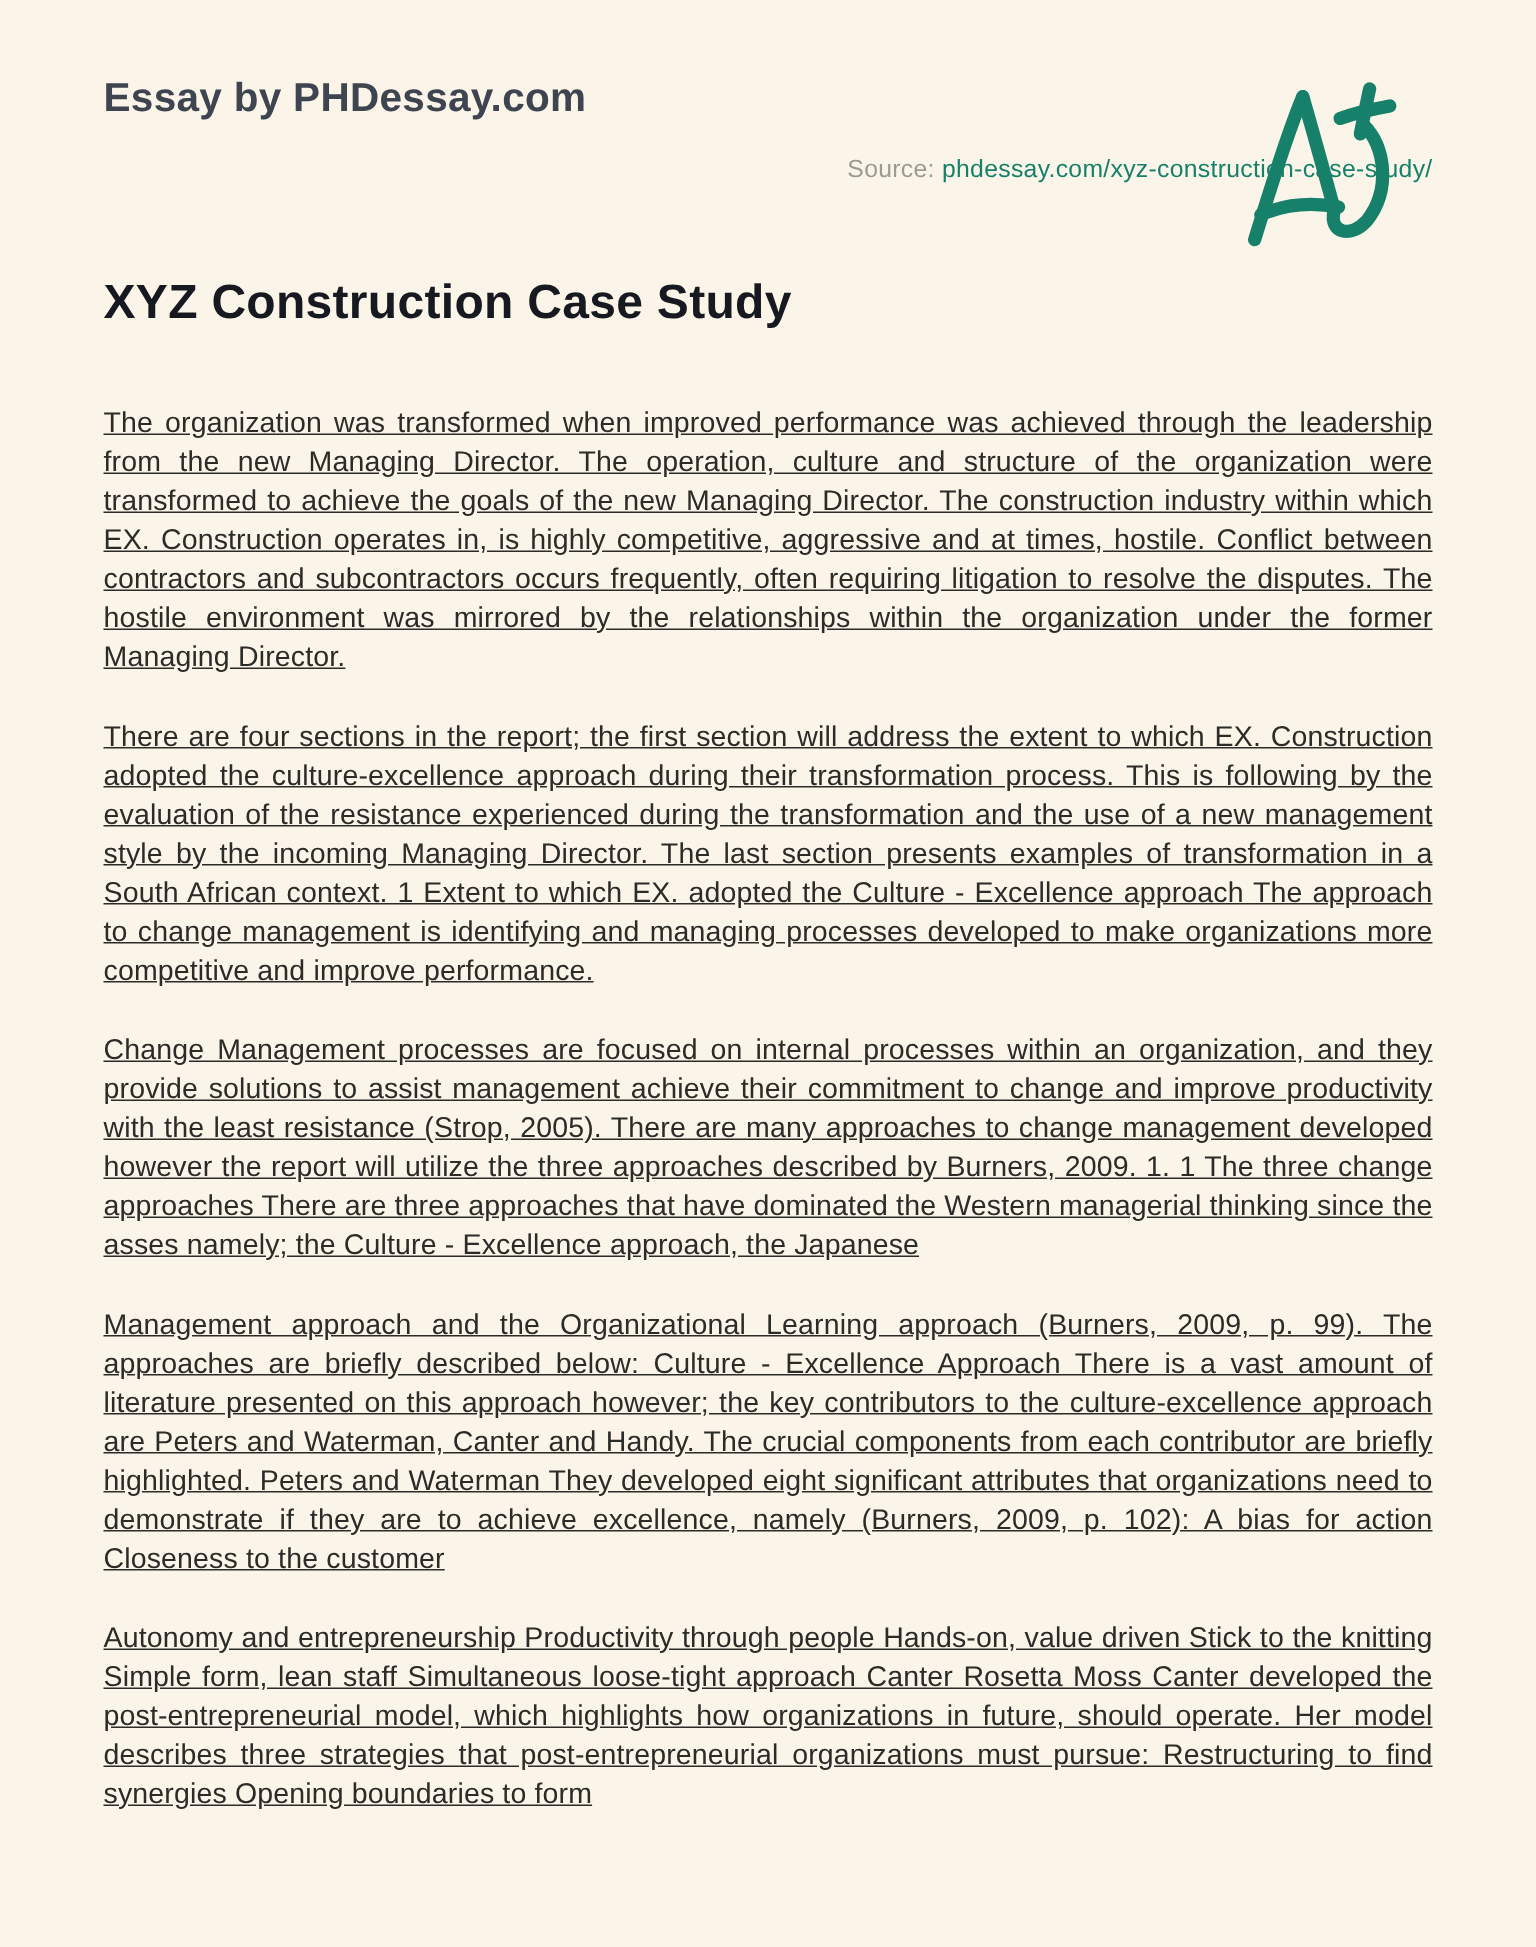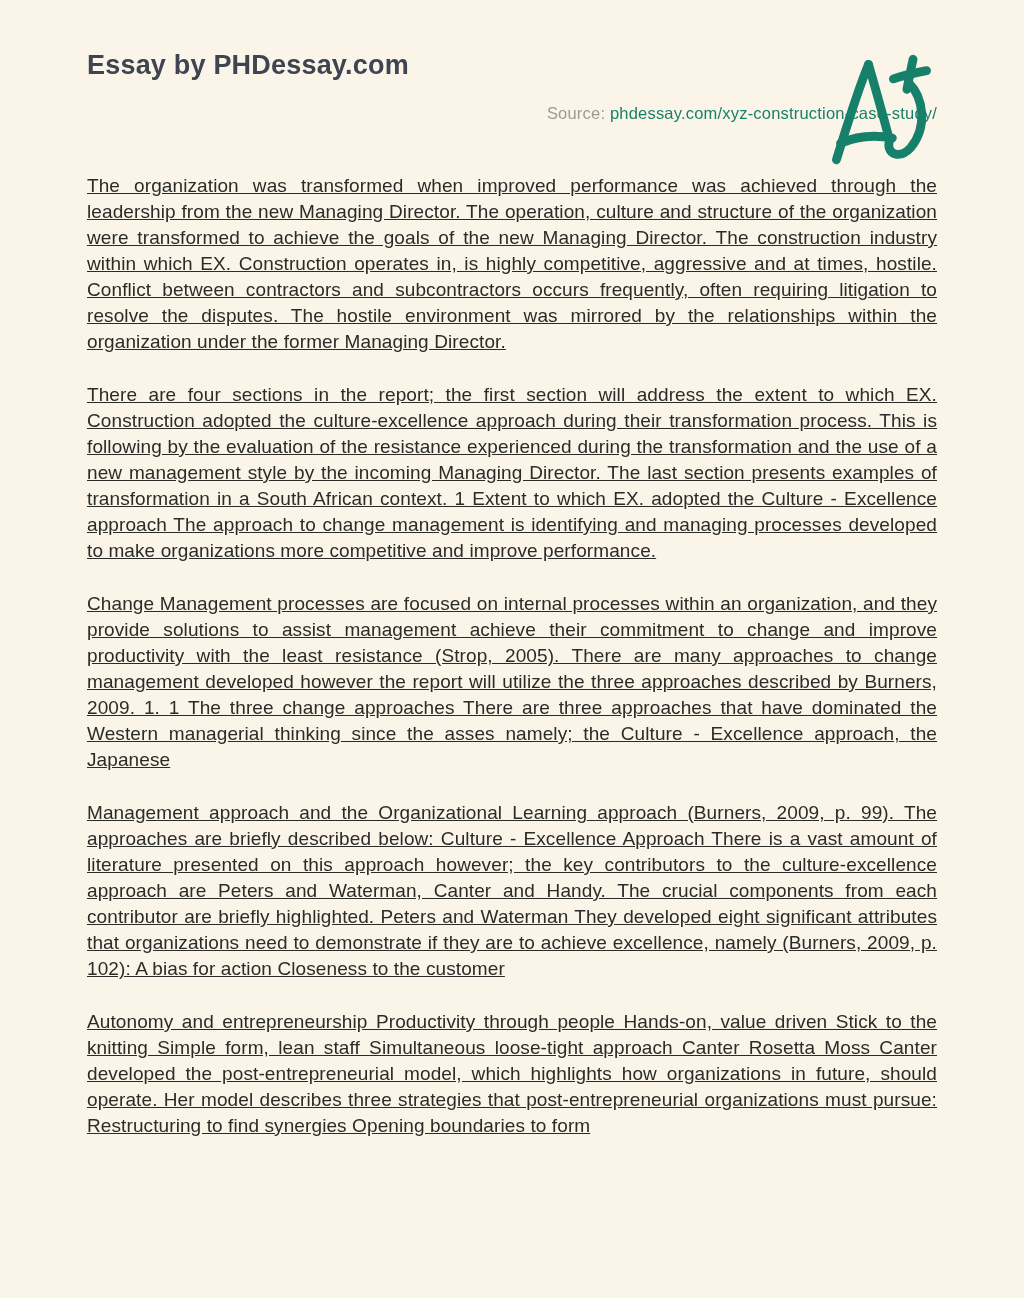--- a/index.html
+++ b/index.html
@@ -7,21 +7,21 @@
     width: 1024px;
     height: 1298px;
     overflow: hidden;
     background: #FBF5E9;
     font-family: "Liberation Sans", sans-serif;
   }
   .page {
     position: relative;
     width: 1024px;
     height: 1298px;
-    padding: 0 87px;
+    padding: 0 69px;
     background: #FBF5E9;
   }
   .header {
     padding-top: 50px;
   }
   .site-title {
     font-size: 27px;
     font-weight: 700;
     color: #3E4450;
     letter-spacing: 0.2px;
@@ -88,20 +88,21 @@
 
     <path d="M10,88 C26,81 44,80 60,83"></path>
 
     <path d="M76,30 C90,44 94,72 78,92 C68,103 54,100 57,86"></path>
 
     <path d="M80,7 C78,16 76,26 74,36"></path>
 
     <path d="M61,26 C72,22 82,20 93,18"></path>
   </svg>
 
+  <h1 class="essay-title">XYZ Construction Case Study</h1>
 
   <div class="essay-body">
     <p>The organization was transformed when improved performance was achieved through the leadership from the new Managing Director. The operation, culture and structure of the organization were transformed to achieve the goals of the new Managing Director. The construction industry within which EX. Construction operates in, is highly competitive, aggressive and at times, hostile. Conflict between contractors and subcontractors occurs frequently, often requiring litigation to resolve the disputes. The hostile environment was mirrored by the relationships within the organization under the former Managing Director.</p>
     <p>There are four sections in the report; the first section will address the extent to which EX. Construction adopted the culture-excellence approach during their transformation process. This is following by the evaluation of the resistance experienced during the transformation and the use of a new management style by the incoming Managing Director. The last section presents examples of transformation in a South African context. 1 Extent to which EX. adopted the Culture - Excellence approach The approach to change management is identifying and managing processes developed to make organizations more competitive and improve performance.</p>
     <p>Change Management processes are focused on internal processes within an organization, and they provide solutions to assist management achieve their commitment to change and improve productivity with the least resistance (Strop, 2005). There are many approaches to change management developed however the report will utilize the three approaches described by Burners, 2009. 1. 1 The three change approaches There are three approaches that have dominated the Western managerial thinking since the asses namely; the Culture - Excellence approach, the Japanese</p>
     <p>Management approach and the Organizational Learning approach (Burners, 2009, p. 99). The approaches are briefly described below: Culture - Excellence Approach There is a vast amount of literature presented on this approach however; the key contributors to the culture-excellence approach are Peters and Waterman, Canter and Handy. The crucial components from each contributor are briefly highlighted. Peters and Waterman They developed eight significant attributes that organizations need to demonstrate if they are to achieve excellence, namely (Burners, 2009, p. 102): A bias for action Closeness to the customer</p>
     <p>Autonomy and entrepreneurship Productivity through people Hands-on, value driven Stick to the knitting Simple form, lean staff Simultaneous loose-tight approach Canter Rosetta Moss Canter developed the post-entrepreneurial model, which highlights how organizations in future, should operate. Her model describes three strategies that post-entrepreneurial organizations must pursue: Restructuring to find synergies Opening boundaries to form</p>
   </div>
 
 </div>

